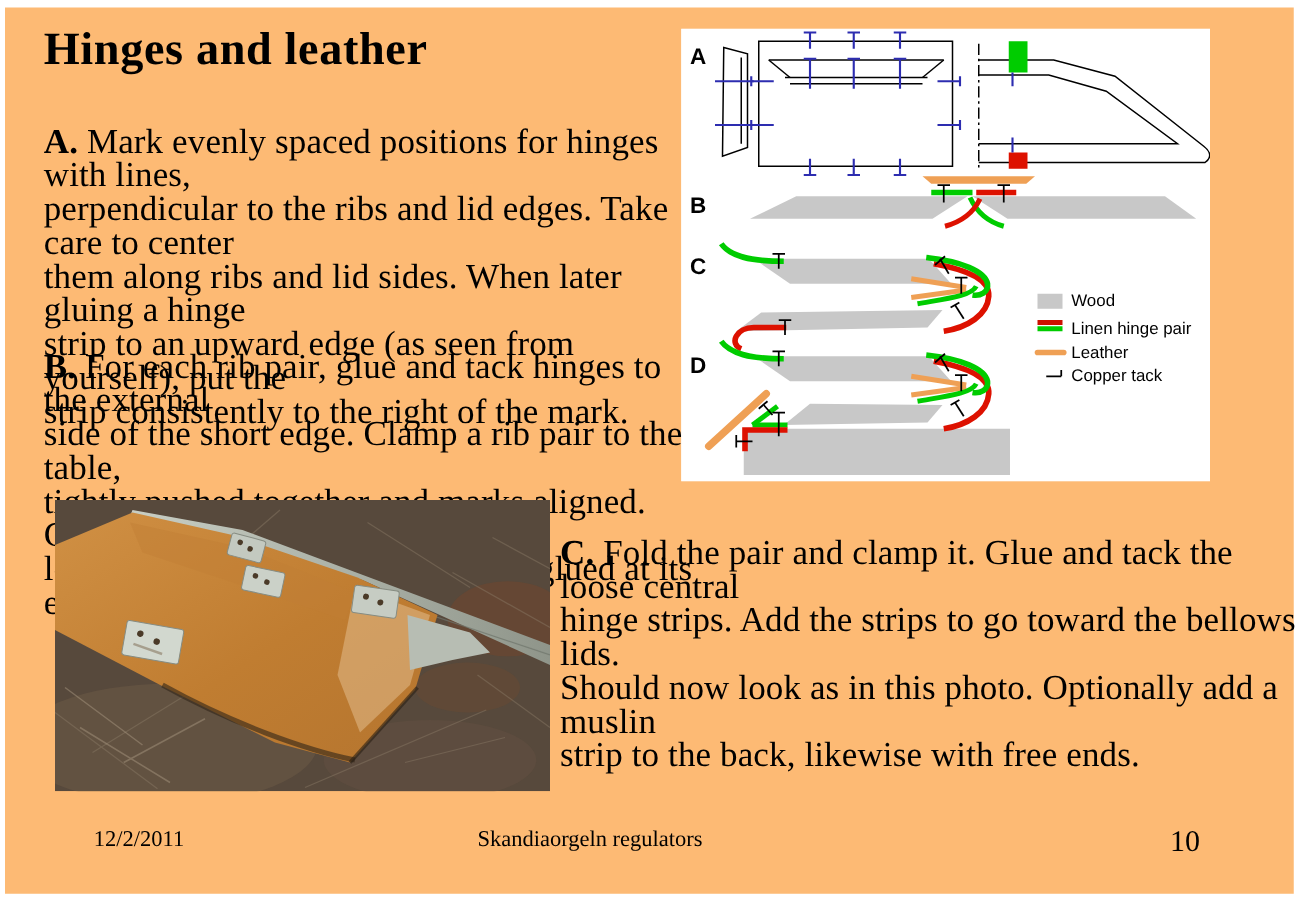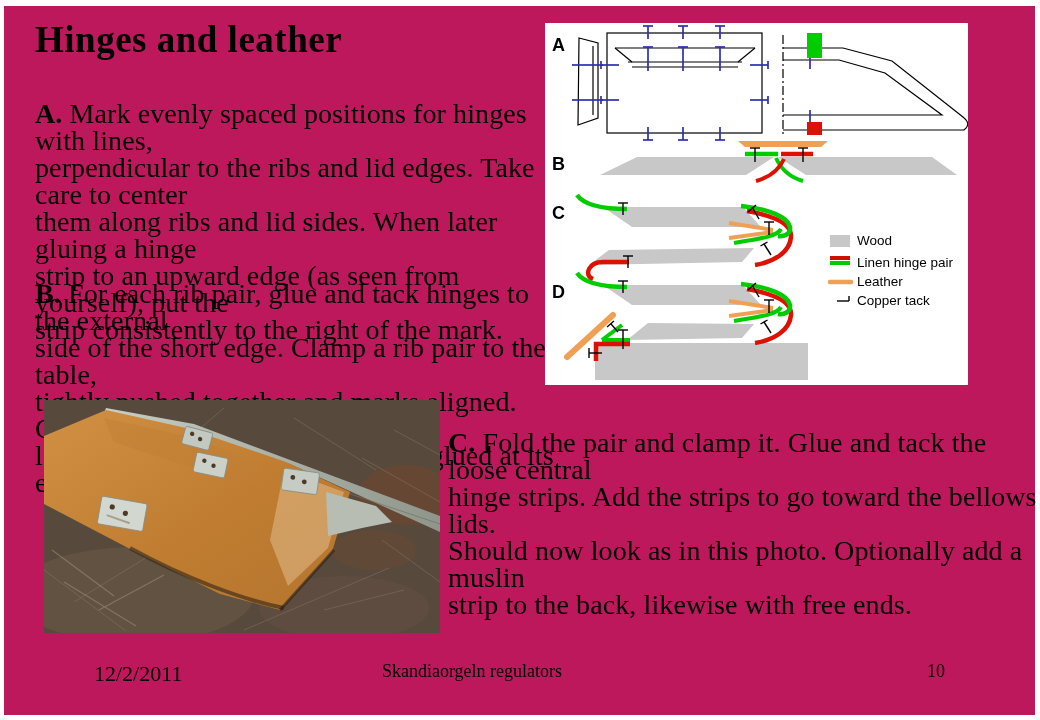--- a/index.html
+++ b/index.html
@@ -3,43 +3,43 @@
 <meta charset="utf-8">
 <style>
   html,body { margin:0; padding:0; }
   body {
     width:1040px; height:720px; background:#ffffff;
     font-family:"Liberation Serif", serif; color:#000;
     position:relative; overflow:hidden;
   }
   .slide {
     position:absolute; left:4px; top:6px; width:1031px; height:709px;
-    background:#be185d;
+    background:#fdba74;
   }
   .title {
     position:absolute; left:31px; top:14px;
     font-size:37px; font-weight:bold; letter-spacing:.5px; line-height:1.1;
   }
   .para {
     position:absolute; font-size:28px; line-height:27px;
     white-space:pre-line; letter-spacing:.1px;
   }
   .para b { font-weight:bold; }
   .pa { left:31px; top:66px;  width:530px; }
   .pb { left:31px; top:246px; width:530px; }
   .pc { left:444px; top:395px; width:592px; }
   .pd { left:444px; top:533px; width:592px; }
   .diagram {
     position:absolute; left:541px; top:17px; width:423px; height:362px;
     background:#ffffff;
   }
   .photo { position:absolute; left:40px; top:394px; width:396px; height:233px; }
-  .f-date { position:absolute; left:71px; top:655px; font-size:22px;margin-left:19px; }
+  .f-date { position:absolute; left:71px; top:655px; font-size:18px; }
   .f-title{ position:absolute; left:0; top:655px; width:936px; text-align:center; font-size:18px; }
-  .f-page { position:absolute; right:90px; top:655px; font-size:18px;text-align:right; }
+  .f-page { position:absolute; right:75px; top:655px; font-size:24px;text-align:right; }
   svg { display:block; }
   .dg-label { font-family:"Liberation Sans", sans-serif; font-weight:bold; font-size:18px; fill:#000; }
   .lg-text  { font-family:"Liberation Sans", sans-serif; font-size:13.5px; fill:#000; }
 </style>
 </head>
 <body>
 
 <div class="slide">
 
   <div class="title">Hinges and leather</div>

